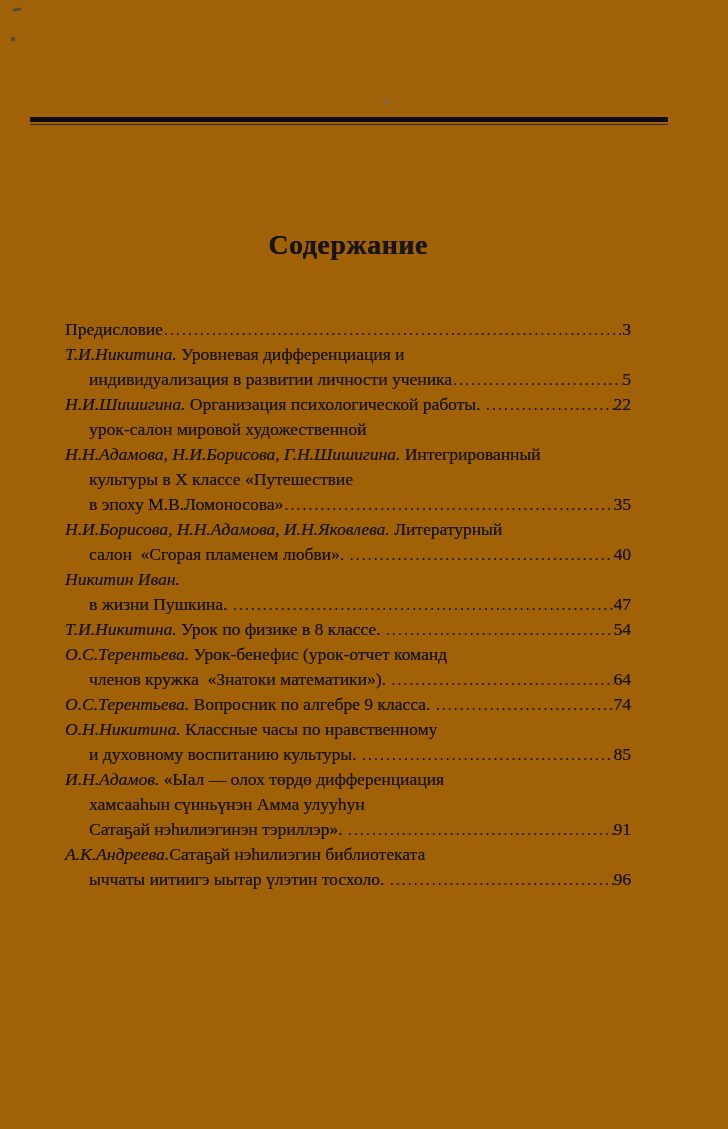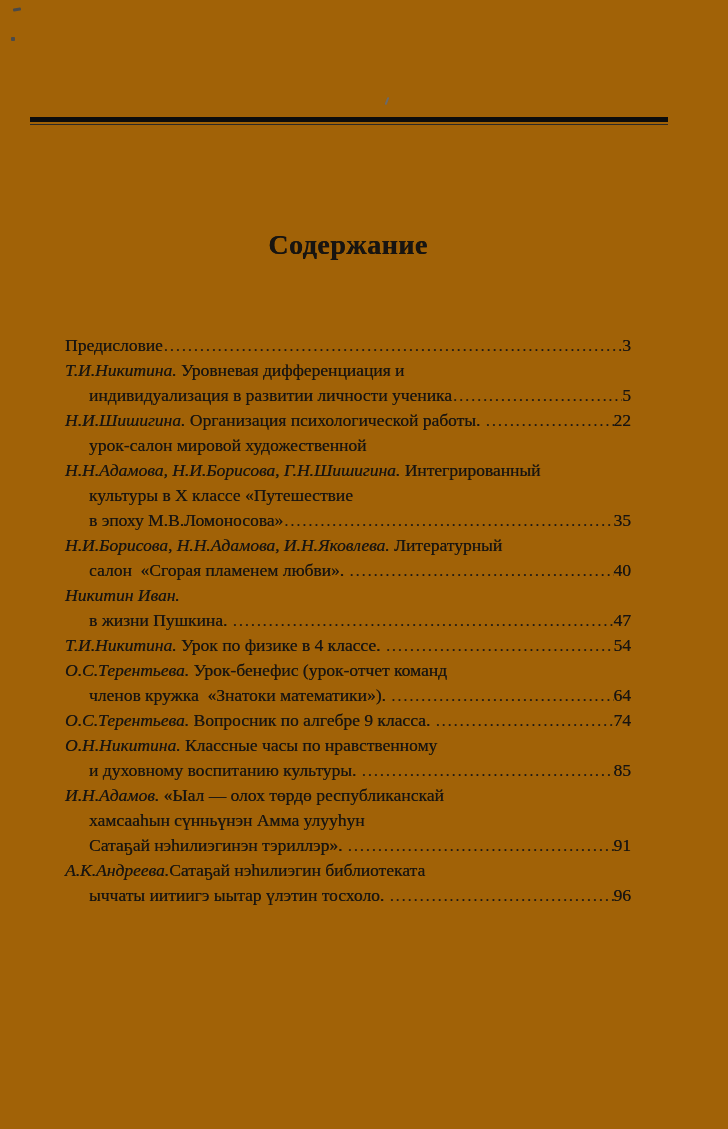--- a/index.html
+++ b/index.html
@@ -36,21 +36,20 @@
     letter-spacing: 0.5px;
     text-shadow: 0.3px 0 0 currentColor;
   }
   .toc {
     position: absolute;
     left: 65px;
     top: 317px;
     width: 566px;
     font-size: 17.5px;
     text-shadow: 0.3px 0 0 rgba(23,20,17,0.75);
-    margin-top: 16px;
   }
   .toc-line {
     display: flex;
     align-items: baseline;
     height: 25px;
     line-height: 25px;
     white-space: pre;
   }
   .toc-line.indent { padding-left: 24px; text-align: center; }
   .author { font-style: italic; }
@@ -95,25 +94,25 @@
       <div class="toc-line indent"><span class="toc-text">индивидуализация в развитии личности ученика</span><span class="leader"></span><span class="pagenum">5</span></div>
       <div class="toc-line"><span class="author">Н.И.Шишигина.</span><span class="toc-text"> Организация психологической работы. </span><span class="leader"></span><span class="pagenum">22</span></div>
       <div class="toc-line indent"><span class="toc-text">урок-салон мировой художественной</span></div>
       <div class="toc-line"><span class="author">Н.Н.Адамова, Н.И.Борисова, Г.Н.Шишигина.</span><span class="toc-text"> Интегрированный</span></div>
       <div class="toc-line indent"><span class="toc-text">культуры в X классе «Путешествие</span></div>
       <div class="toc-line indent"><span class="toc-text">в эпоху М.В.Ломоносова»</span><span class="leader"></span><span class="pagenum">35</span></div>
       <div class="toc-line"><span class="author">Н.И.Борисова, Н.Н.Адамова, И.Н.Яковлева.</span><span class="toc-text"> Литературный</span></div>
       <div class="toc-line indent"><span class="toc-text">салон  «Сгорая пламенем любви». </span><span class="leader"></span><span class="pagenum">40</span></div>
       <div class="toc-line"><span class="author">Никитин Иван.</span></div>
       <div class="toc-line indent"><span class="toc-text">в жизни Пушкина. </span><span class="leader"></span><span class="pagenum">47</span></div>
-      <div class="toc-line"><span class="author">Т.И.Никитина.</span><span class="toc-text"> Урок по физике в 4 классе. </span><span class="leader"></span><span class="pagenum">54</span></div>
+      <div class="toc-line"><span class="author">Т.И.Никитина.</span><span class="toc-text"> Урок по физике в 8 классе. </span><span class="leader"></span><span class="pagenum">54</span></div>
       <div class="toc-line"><span class="author">О.С.Терентьева.</span><span class="toc-text"> Урок-бенефис (урок-отчет команд</span></div>
       <div class="toc-line indent"><span class="toc-text">членов кружка  «Знатоки математики»). </span><span class="leader"></span><span class="pagenum">64</span></div>
       <div class="toc-line"><span class="author">О.С.Терентьева.</span><span class="toc-text"> Вопросник по алгебре 9 класса. </span><span class="leader"></span><span class="pagenum">74</span></div>
       <div class="toc-line"><span class="author">О.Н.Никитина.</span><span class="toc-text"> Классные часы по нравственному</span></div>
       <div class="toc-line indent"><span class="toc-text">и духовному воспитанию культуры. </span><span class="leader"></span><span class="pagenum">85</span></div>
-      <div class="toc-line"><span class="author">И.Н.Адамов.</span><span class="toc-text"> «Ыал — олох төрдө республиканскай</span></div>
+      <div class="toc-line"><span class="author">И.Н.Адамов.</span><span class="toc-text"> «Ыал — олох төрдө дифференциация</span></div>
       <div class="toc-line indent"><span class="toc-text">хамсааһын сүнньүнэн Амма улууһун</span></div>
       <div class="toc-line indent"><span class="toc-text">Сатаҕай нэһилиэгинэн тэриллэр». </span><span class="leader"></span><span class="pagenum">91</span></div>
       <div class="toc-line"><span class="author">А.К.Андреева.</span><span class="toc-text">Сатаҕай нэһилиэгин библиотеката</span></div>
       <div class="toc-line indent"><span class="toc-text">ыччаты иитиигэ ыытар үлэтин тосхоло. </span><span class="leader"></span><span class="pagenum">96</span></div>
     </div>
 </div>
 
 </body></html>

